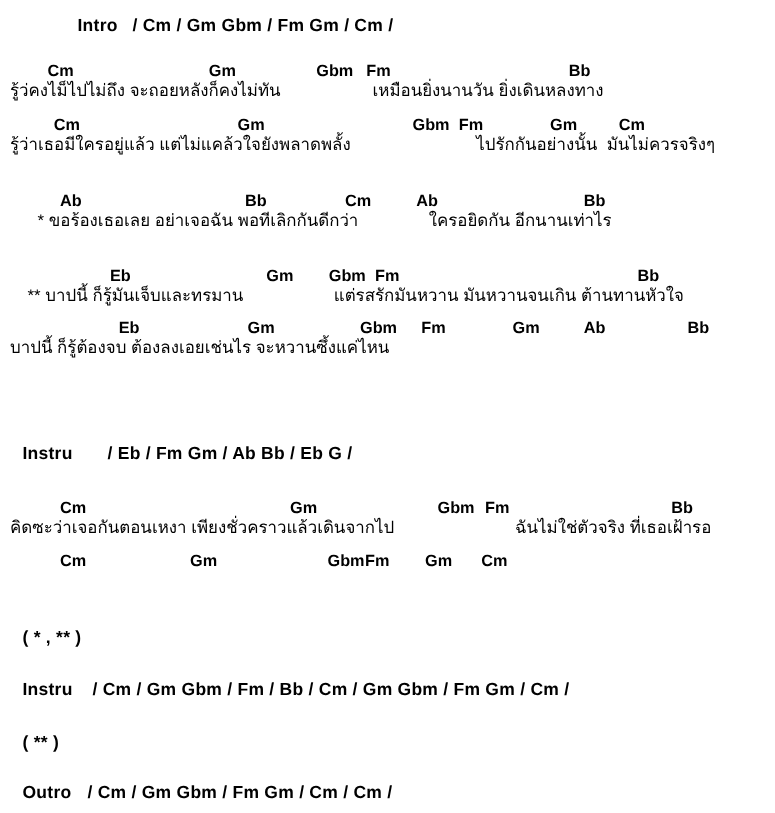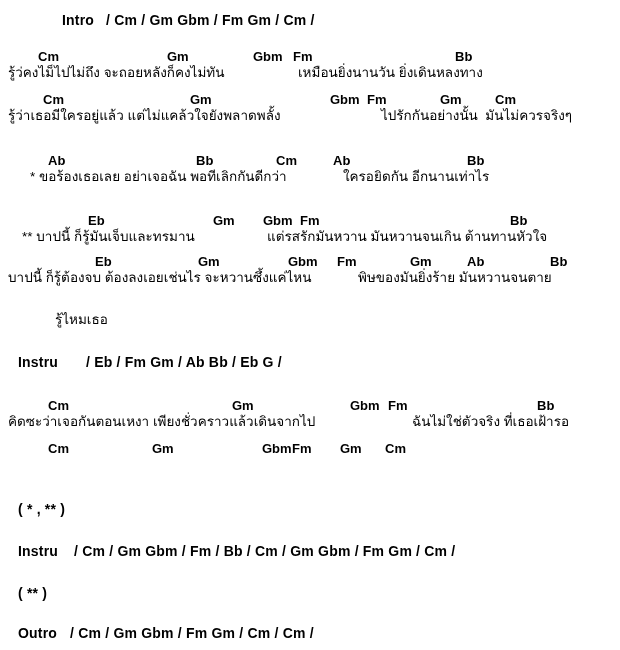--- a/index.html
+++ b/index.html
@@ -74,24 +74,20 @@
       <span class="cell" style="left: 95px;">Eb</span>
       <span class="cell" style="left: 198px;">Gm</span>
       <span class="cell" style="left: 288px;">Gbm</span>
       <span class="cell" style="left: 337px;">Fm</span>
       <span class="cell" style="left: 410px;">Gm</span>
       <span class="cell" style="left: 467px;">Ab</span>
       <span class="cell" style="left: 550px;">Bb</span>
     </div>
     <div class="row lyric" style="top: 268px;">
       <span class="cell" style="left: 8px;">บาปนี้ ก็รู้ต้องจบ ต้องลงเอยเช่นไร จะหวานซึ้งแค่ไหน</span>
-      <span class="cell" style="left: 358px;">พิษของมันยิ่งร้าย มันหวานจนตาย</span>
-    </div>
-    <div class="row lyric" style="top: 310px;">
-      <span class="cell" style="left: 55px;">รู้ไหมเธอ</span>
     </div>
     <div class="row header" style="top: 352px;">
       <span class="cell" style="left: 18px;">Instru</span>
       <span class="cell" style="left: 86px;">/ Eb / Fm Gm / Ab Bb / Eb G /</span>
     </div>
     <div class="row chords" style="top: 396px;">
       <span class="cell" style="left: 48px;">Cm</span>
       <span class="cell" style="left: 232px;">Gm</span>
       <span class="cell" style="left: 350px;">Gbm</span>
       <span class="cell" style="left: 388px;">Fm</span>

